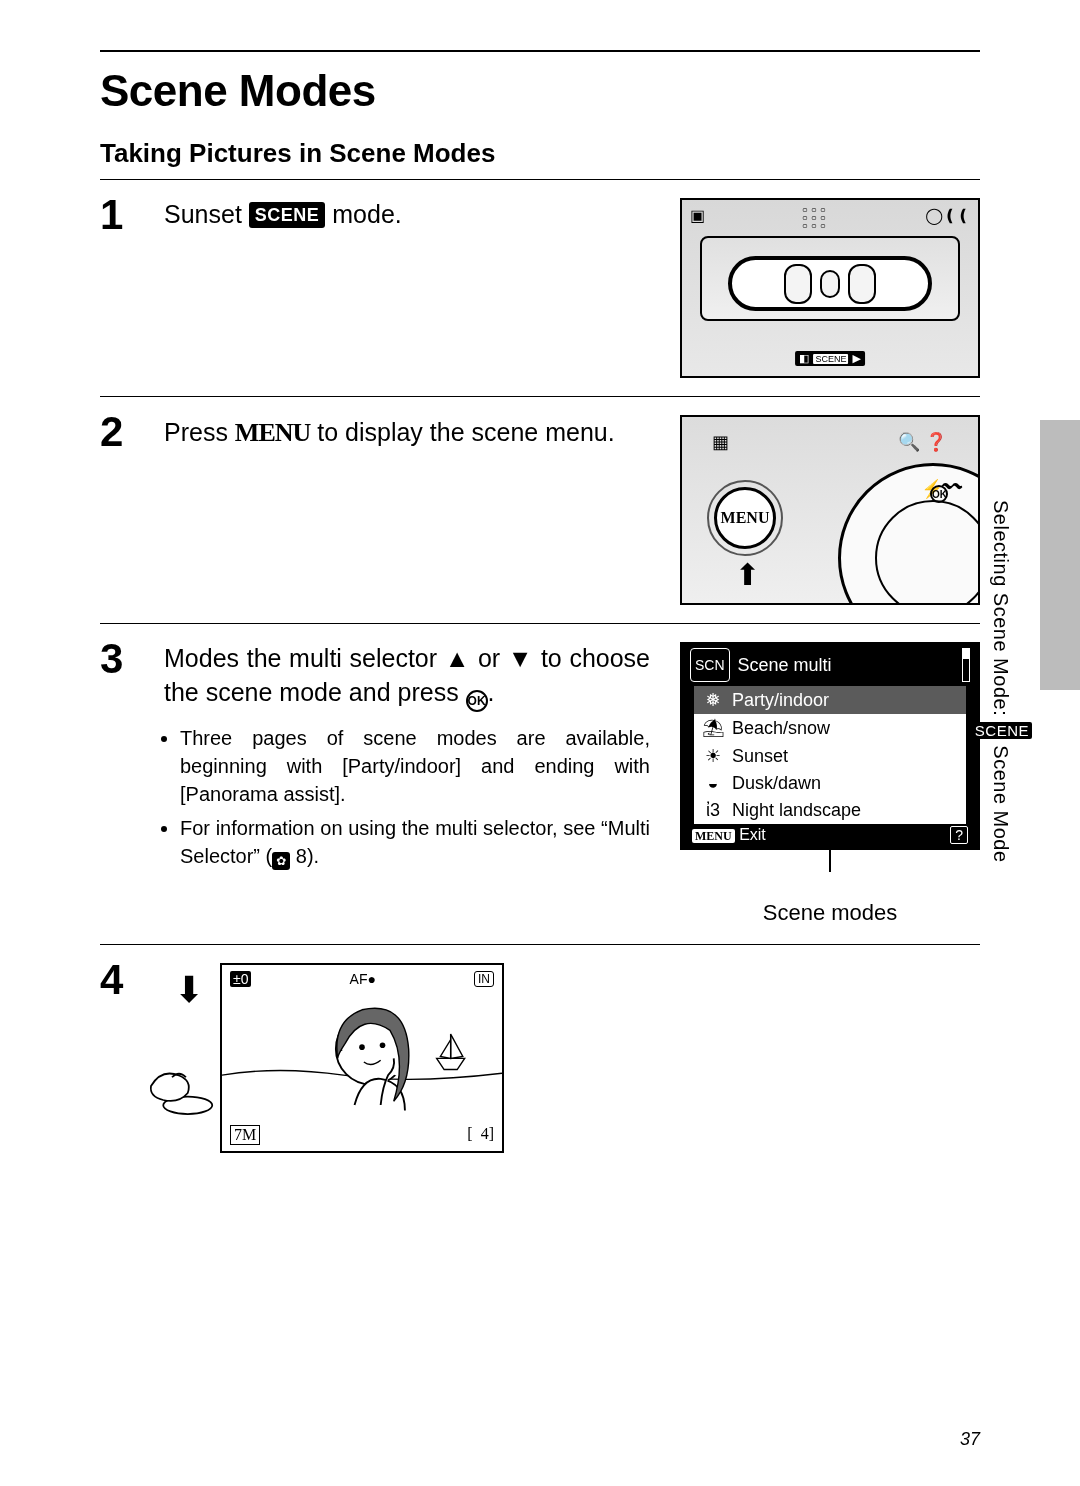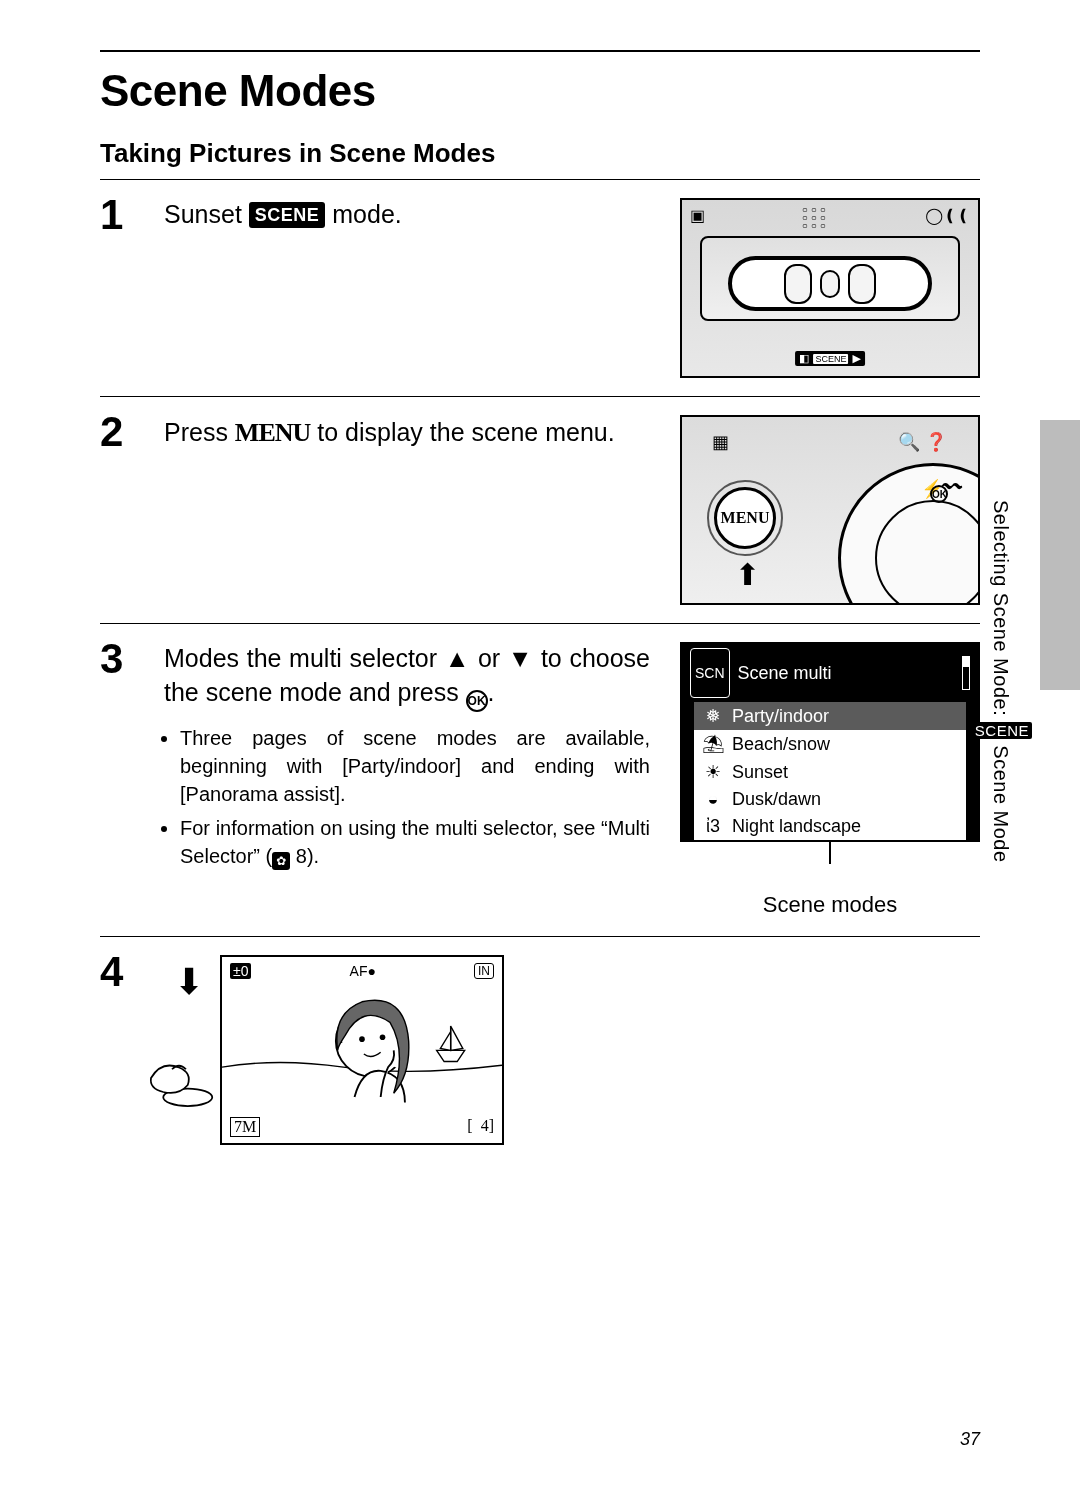--- a/index.html
+++ b/index.html
@@ -207,21 +207,21 @@
   .illus3-wrap { width:300px; }
   .illus3 {
     width:300px;border:2px solid #000;background:#000;
   }
   .illus3 .hdr {
     display:flex;align-items:center;gap:8px;
     padding:4px 8px;color:#fff;font-size:18px;
   }
   .illus3 .hdr .scn {
     display:inline-block;border:1px solid #fff;border-radius:4px;
-    padding:16px 4px;font-size:14px;
+    padding:8px 4px;font-size:14px;
   }
   .illus3 .list {
     background:#fff;margin:0 12px 0 12px;
   }
   .illus3 .item {
     display:flex;align-items:center;gap:8px;
     padding:3px 8px;font-size:18px;
   }
   .illus3 .item.sel {
     background:#5b5b5b;color:#fff;
@@ -388,20 +388,24 @@
             </div>
           <div class="item">
               <span class="ic">◒</span>
               <span>Dusk/dawn</span>
             </div>
           <div class="item">
               <span class="ic">ἰ3</span>
               <span>Night landscape</span>
             </div>
         </div>
+        <div class="foot">
+          <span><span class="mbox">MENU</span> <span>Exit</span></span>
+          <span class="q">?</span>
+        </div>
       </div>
       <div class="pointer-line"></div>
       <div class="caption">Scene modes</div>
     </div>
   </div>
 
   <div class="step-row" style="border-bottom:none;">
     <div class="step-num">4</div>
     <div class="step-illus illus4-outer">
       <div style="display:flex;flex-direction:column;align-items:center;">

